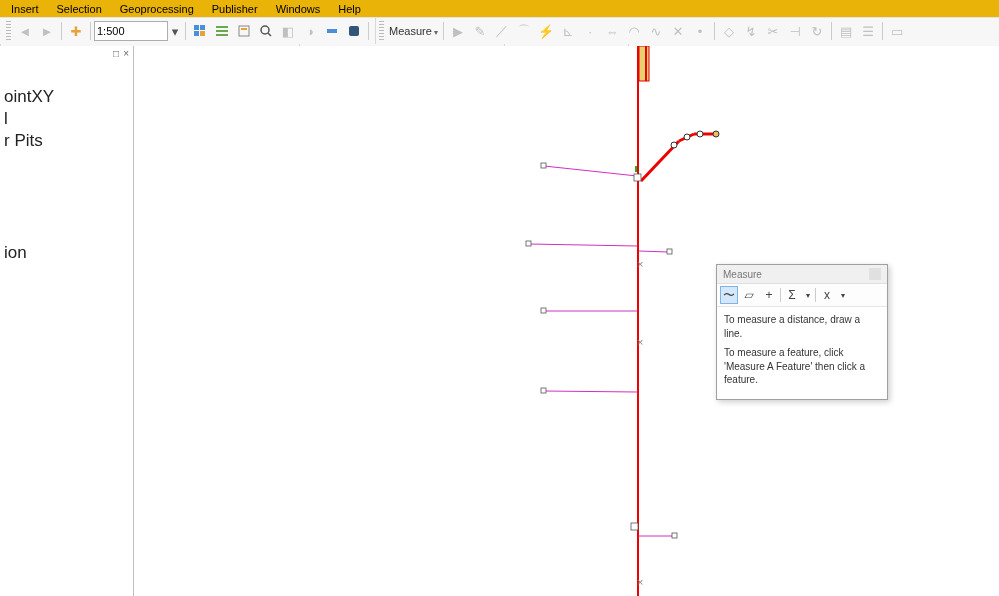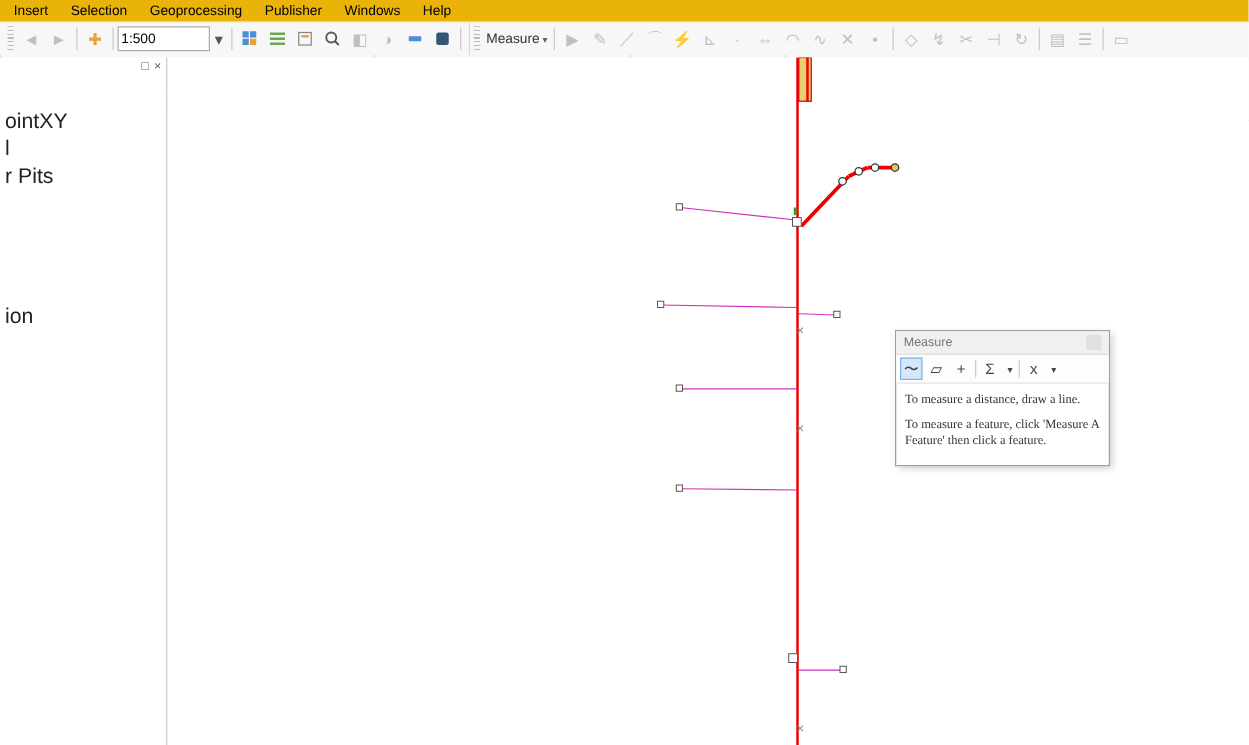--- a/index.html
+++ b/index.html
@@ -37,21 +37,21 @@
 .canvas svg { position: absolute; top: 0; left: 0; }
 
 
 .measure { position: absolute; width: 172px; background: #fff; border: 1px solid #a0a0a0; box-shadow: 2px 2px 6px rgba(0,0,0,.2); font-size: 10px;}
 .measure .title { background: #f0f0f0; padding: 3px 6px; color: #777; display:flex; justify-content:space-between; align-items:center; border-bottom:1px solid #e0e0e0;}
 .measure .title .x { width:12px; height:12px; background:#e0e0e0;}
 .measure .tools { background:#fdfdfd; border-bottom:1px solid #e5e5e5; padding:2px 3px; display:flex; align-items:center; gap:2px;}
 .measure .tools .mtbtn { width:18px; height:18px; display:flex; align-items:center; justify-content:center; font-size:12px; color:#444; border:1px solid transparent;}
 .measure .tools .mtbtn.active { background:#d5e8fb; border-color:#7eb4ea;}
 .measure .body { padding: 6px 7px; line-height: 1.35; color:#333;}
-.measure .body p { margin-bottom: 6px; font-family: Liberation Serif, serif; }
+.measure .body p { margin-bottom: 6px; }
 
 
 .bold { font-weight: bold; }
 .ital { font-style: italic; font-family: 'Times New Roman', serif;}
 .under { text-decoration: underline; }
 
 
 .mk { fill:#fff; stroke:#555; stroke-width:0.8; }
 </style>
 </head>

